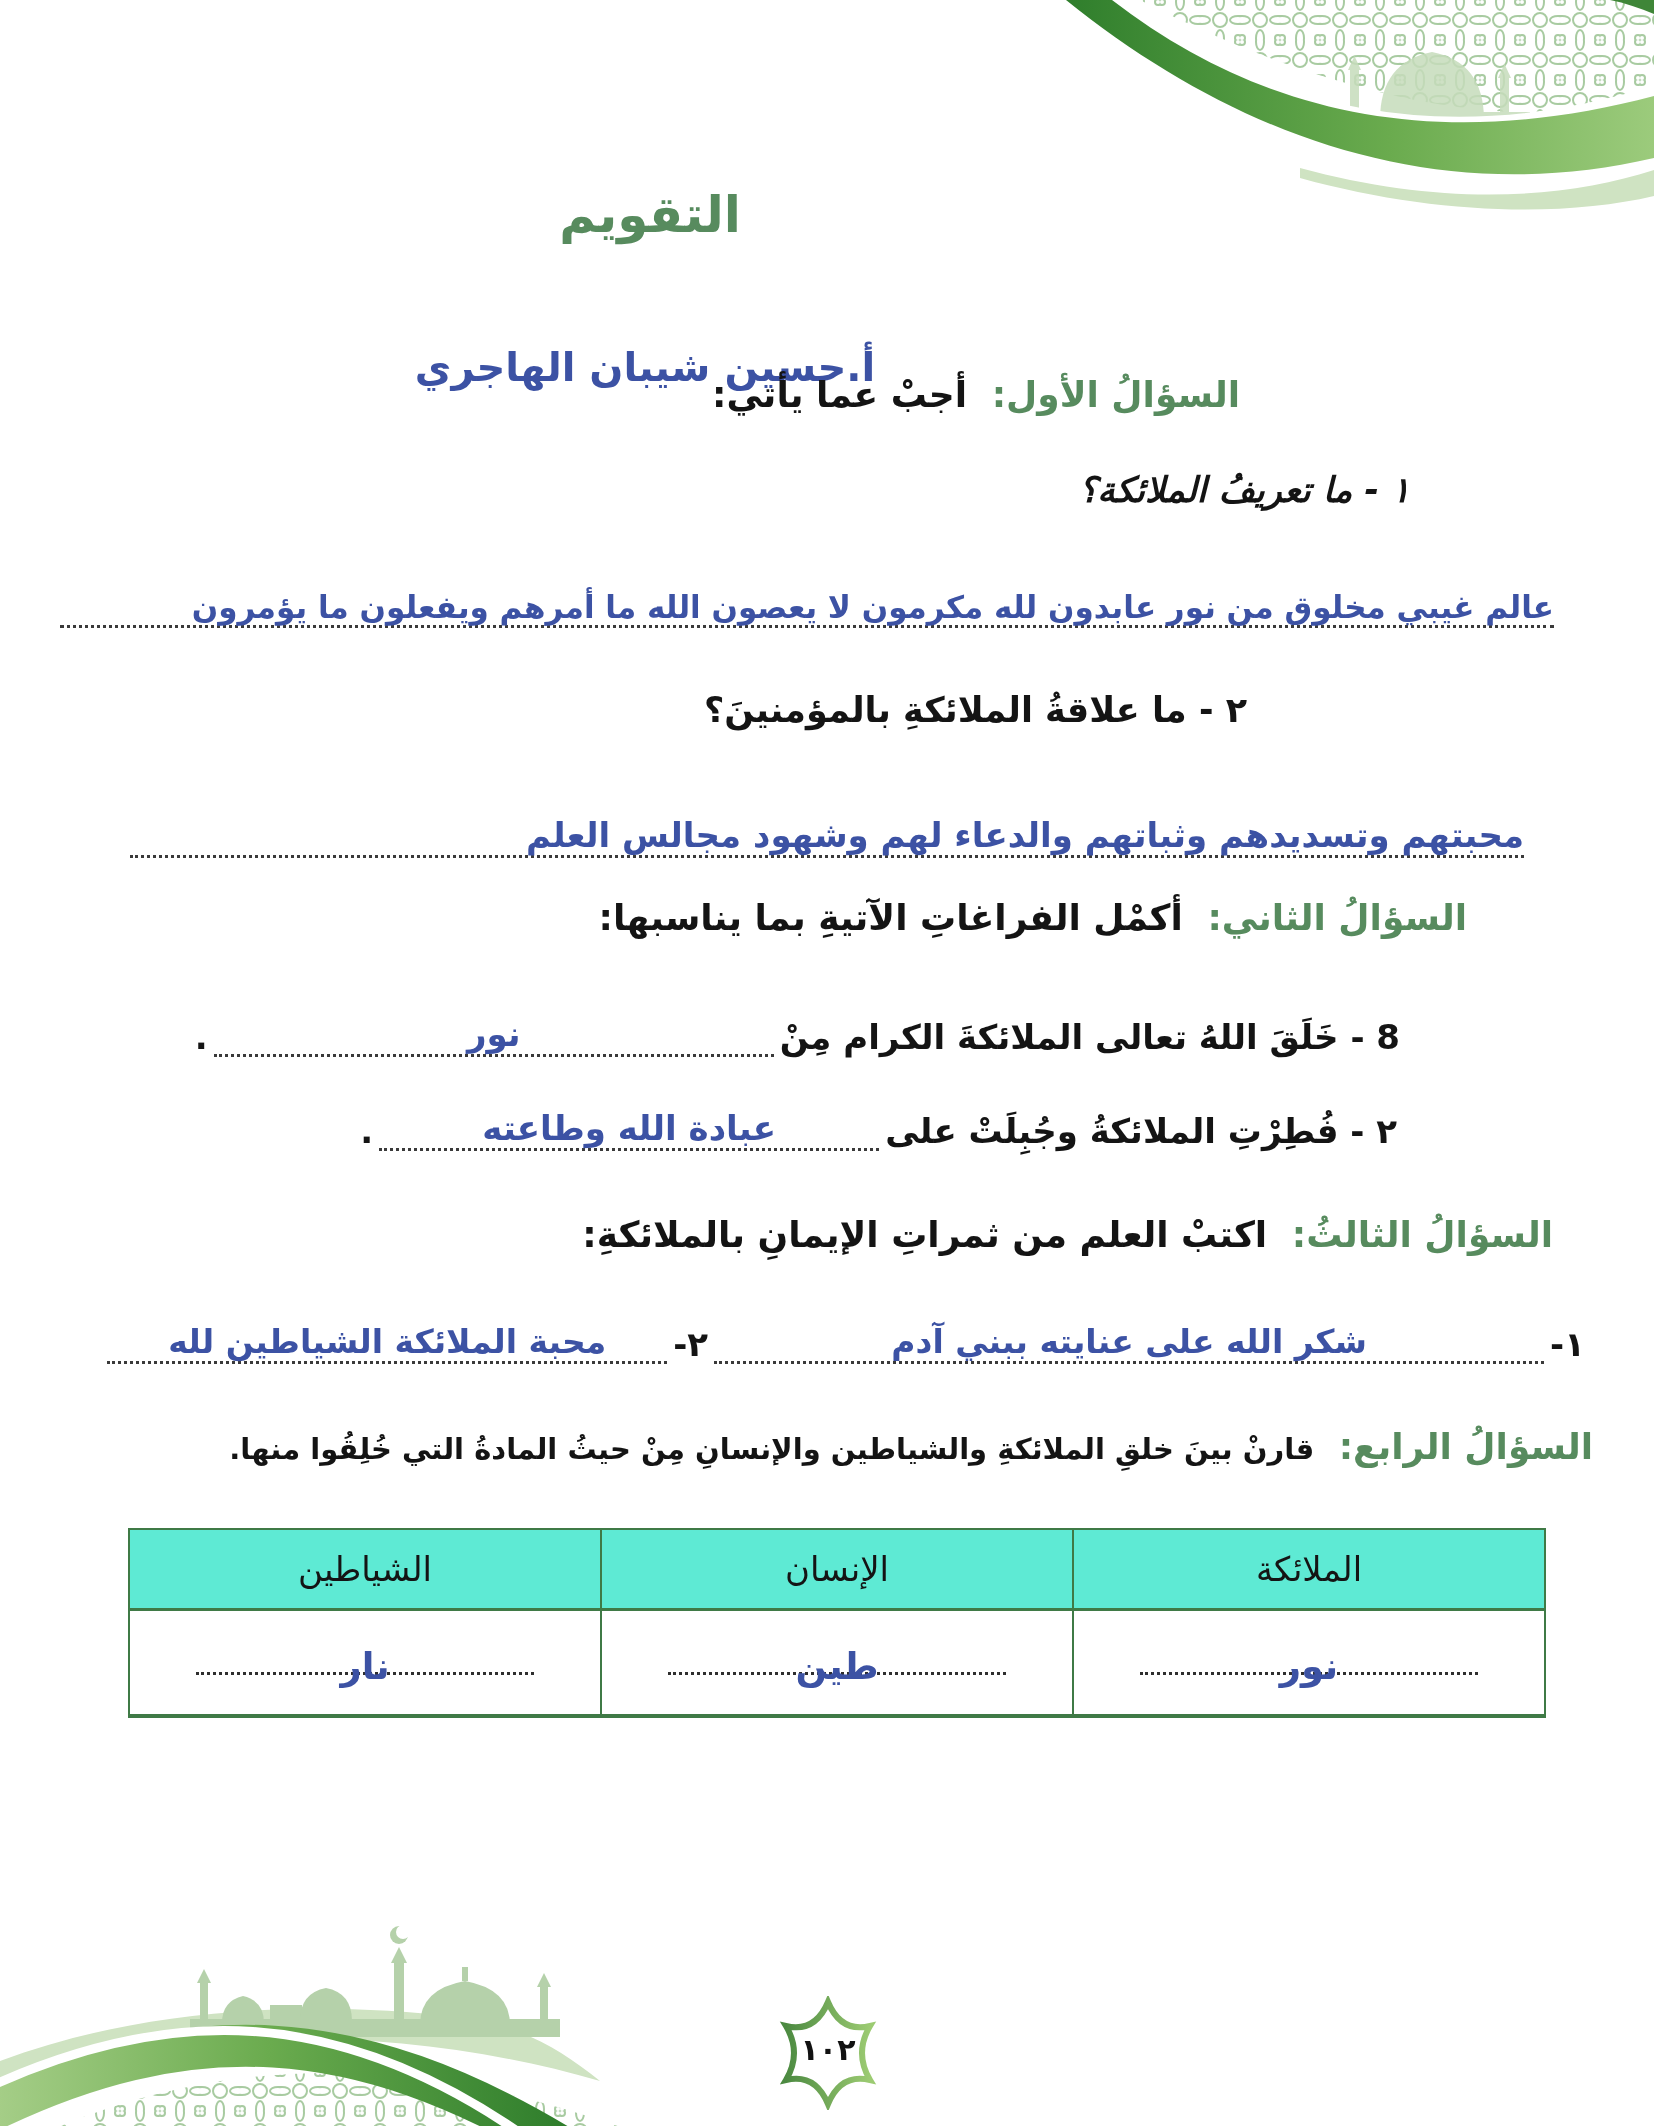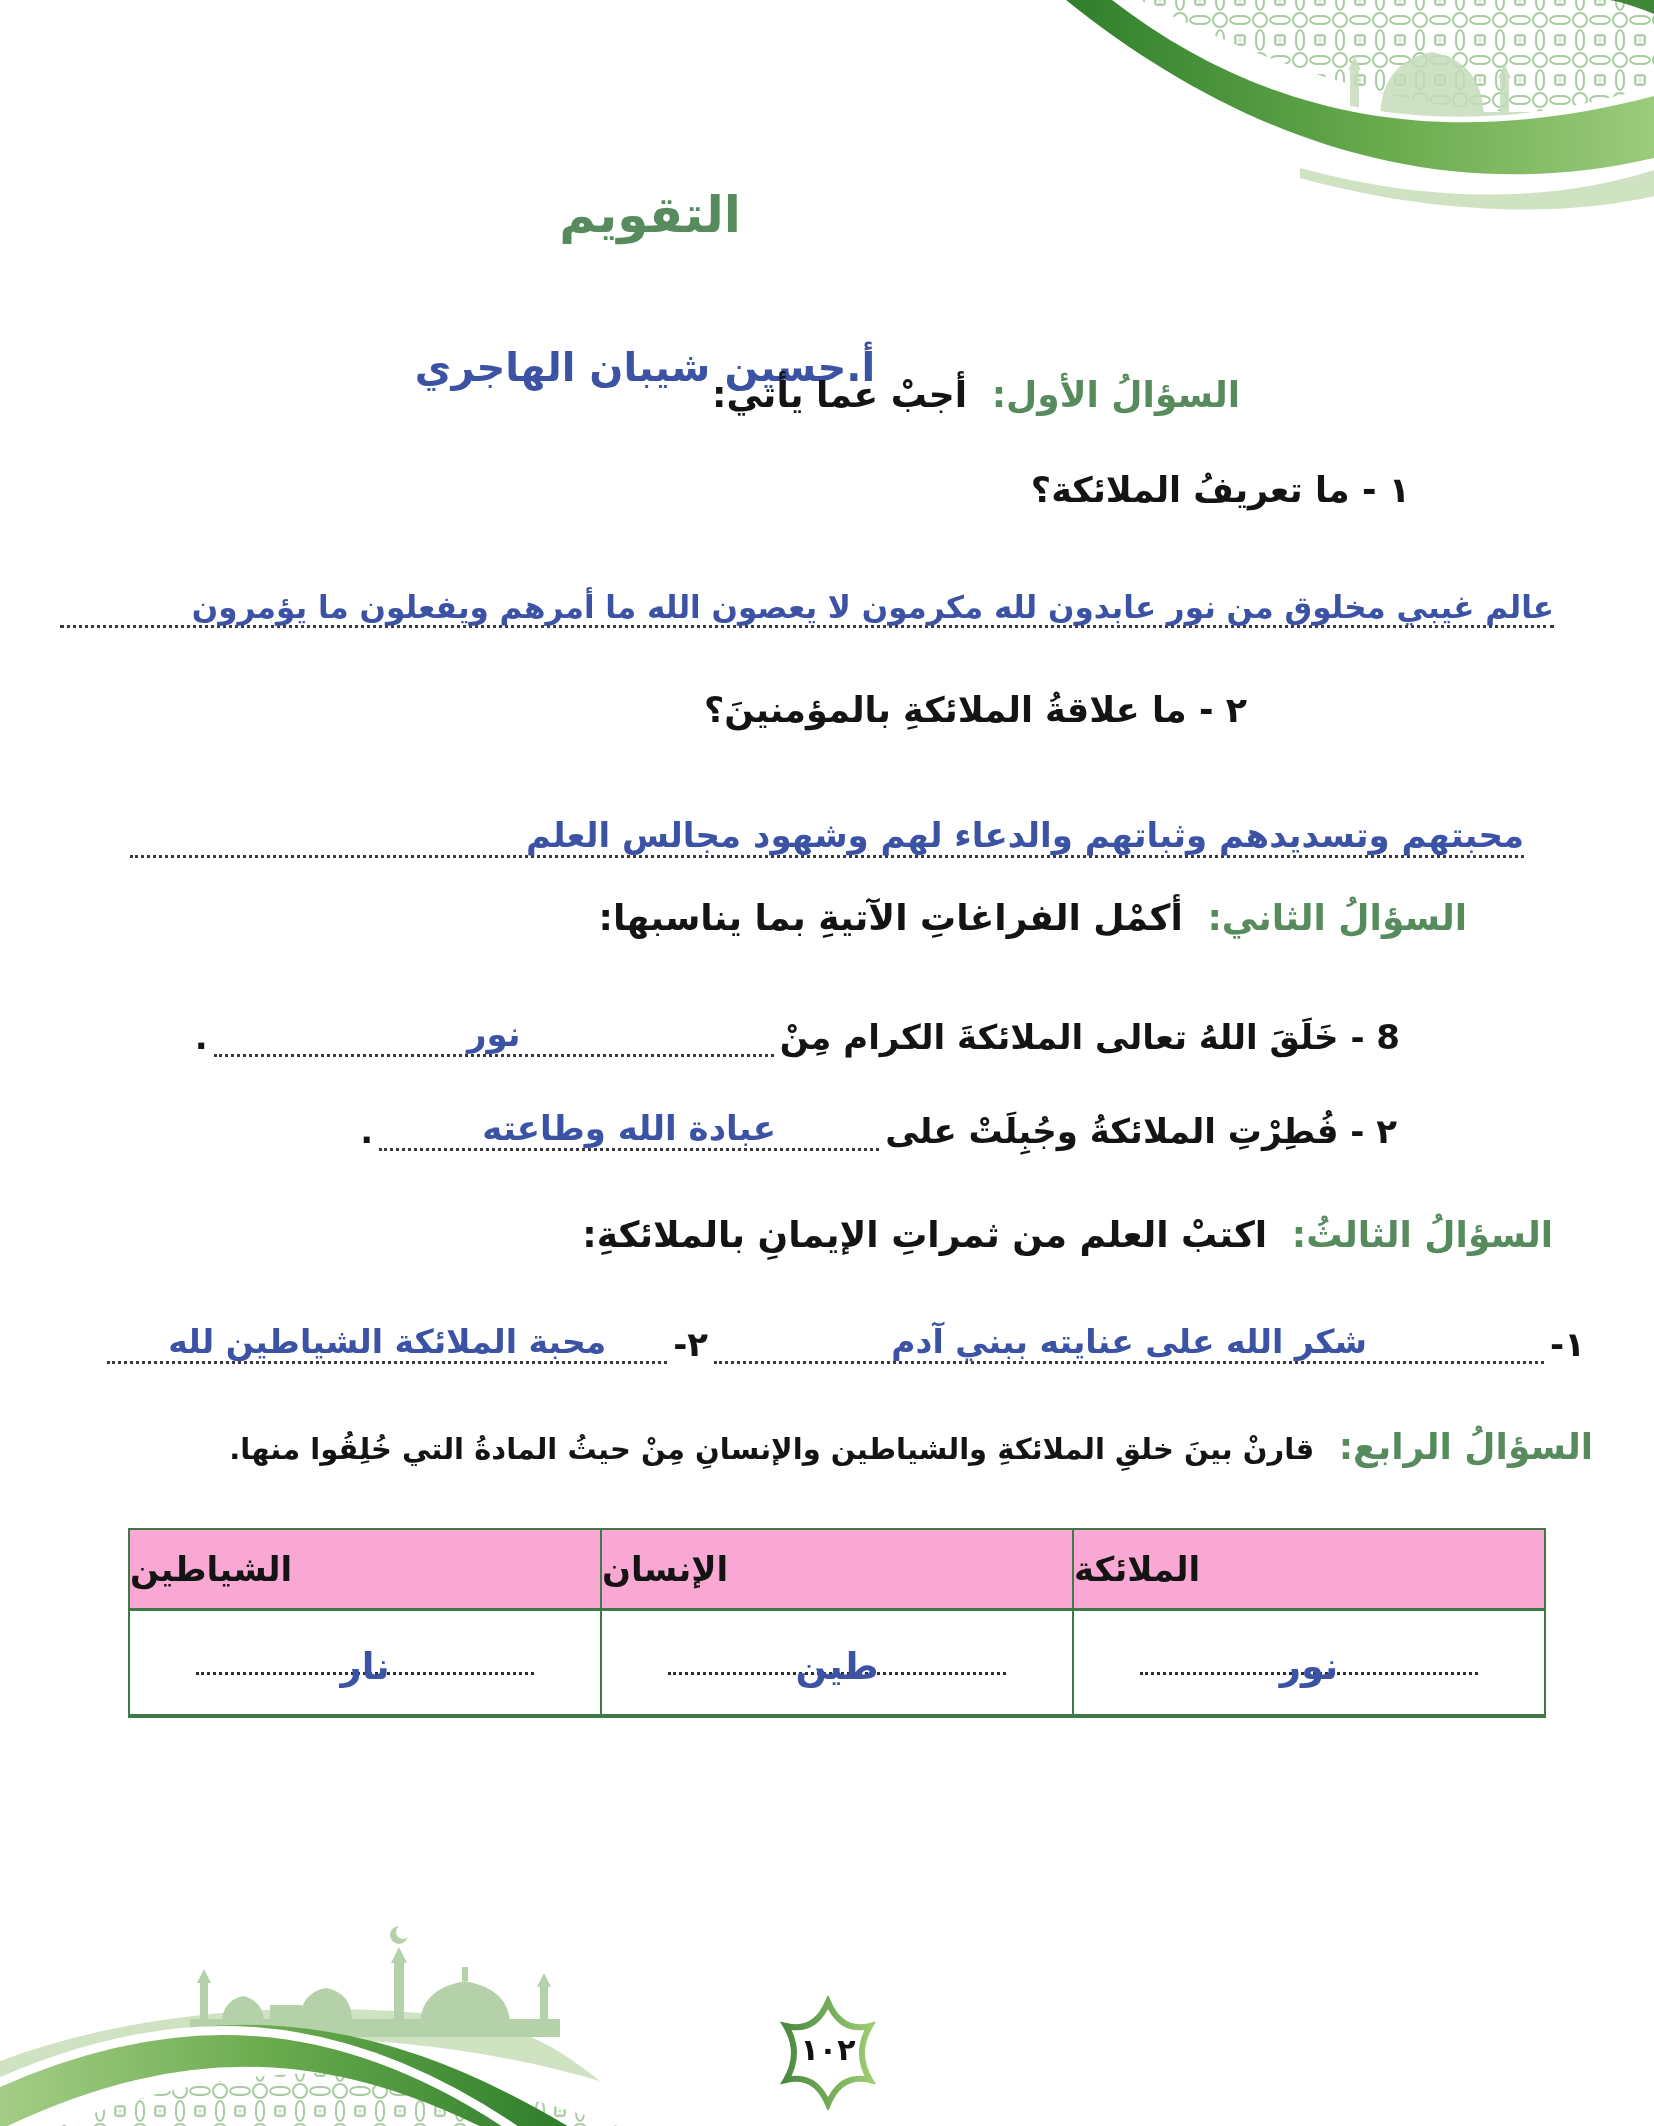--- a/index.html
+++ b/index.html
@@ -35,22 +35,22 @@
   }
 
   .fill-line { font-size:34px; font-weight:600; white-space:nowrap; display:flex; align-items:flex-end; }
   .fill-slot {
     display:inline-flex; align-items:flex-end; justify-content:center;
     border-bottom:3px dotted #3a3a3a; margin:0 6px; padding:0 10px;
   }
 
   .cmp-table { border-collapse:collapse; table-layout:fixed; background:#ffffff; }
   .cmp-table th {
-    background:#f9a8d4; border:2px solid #3f7a46; border-bottom:3px solid #3f7a46;
-    height:80px; font-size:34px; font-weight:bold; color:#141414; text-align:left;
+    background:#5eead4; border:2px solid #3f7a46; border-bottom:3px solid #3f7a46;
+    height:80px; font-size:34px; font-weight:normal; color:#141414; text-align:center;
   }
   .cmp-table td {
     border:2px solid #3f7a46; border-bottom:4px solid #3f7a46;
     height:107px; text-align:center; vertical-align:top;
   }
   .cellfill { position:relative; width:72%; margin:18px auto 0; height:46px;
     border-bottom:3px dotted #2e2e2e; }
   .cellfill .blue-answer {
     position:absolute; top:16px; right:0; left:0; text-align:center; font-size:37px;
   }
@@ -108,21 +108,21 @@
 
 <h1 class="abs page-title nowrap" style="top:186px; left:440px; width:420px;">التقويم</h1>
 
 <div class="abs byline nowrap" style="top:344px; left:330px; width:630px;">أ.حسين شيبان الهاجري</div>
 
 <div class="abs qheader" style="top:374px; right:414px;">
   <span class="qlabel">السؤالُ الأول:</span>
   <span class="qprompt">أجبْ عما يأتي:</span>
 </div>
 
-<div class="abs qitem" style="top:470px; right:244px;">١ - ما تعريفُ الملائكة؟</div>
+<div class="abs qitem" style="top:470px; right:244px;font-style:italic;">١ - ما تعريفُ الملائكة؟</div>
 
 <div class="abs answer-line" style="top:550px; right:100px; left:60px; height:78px;">
   <span class="blue-answer" style="font-size:31px;">عالم غيبي مخلوق من نور عابدون لله مكرمون لا يعصون الله ما أمرهم ويفعلون ما يؤمرون</span>
 </div>
 
 <div class="abs qitem" style="top:690px; right:407px;">٢ - ما علاقةُ الملائكةِ بالمؤمنينَ؟</div>
 
 <div class="abs answer-line" style="top:782px; right:130px; left:130px; height:76px;">
   <span class="blue-answer" style="font-size:34px;">محبتهم وتسديدهم وثباتهم والدعاء لهم وشهود مجالس العلم</span>
 </div>

